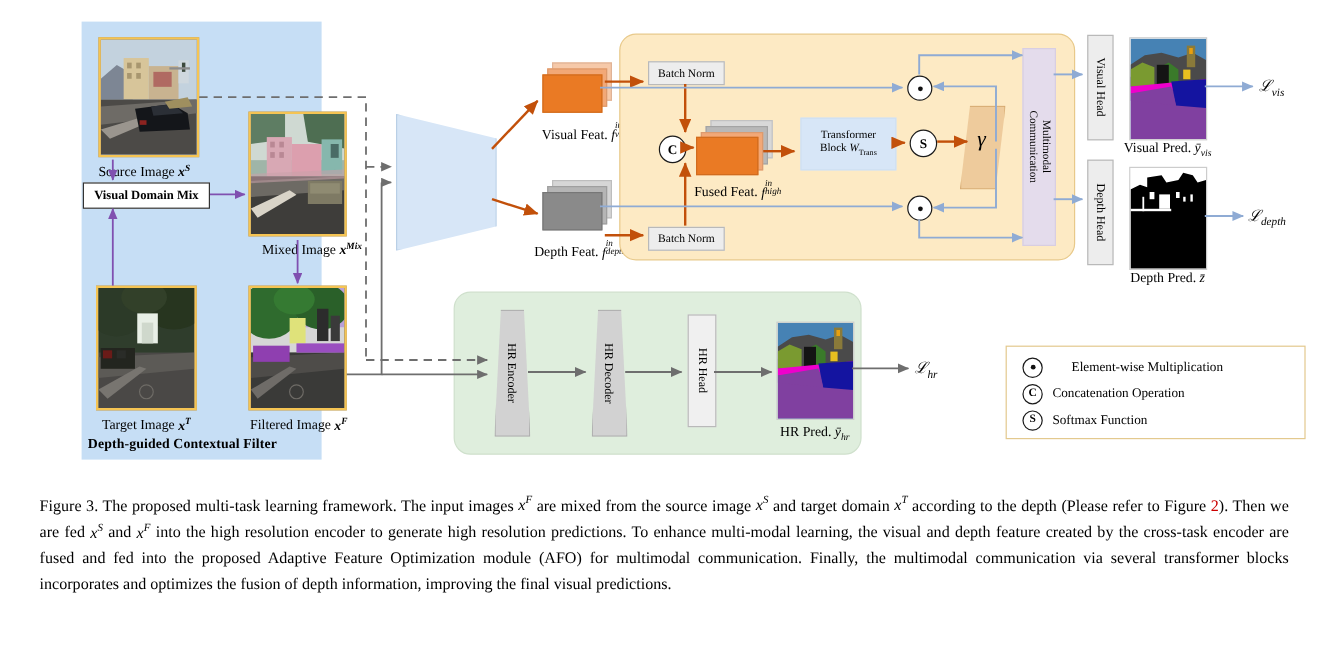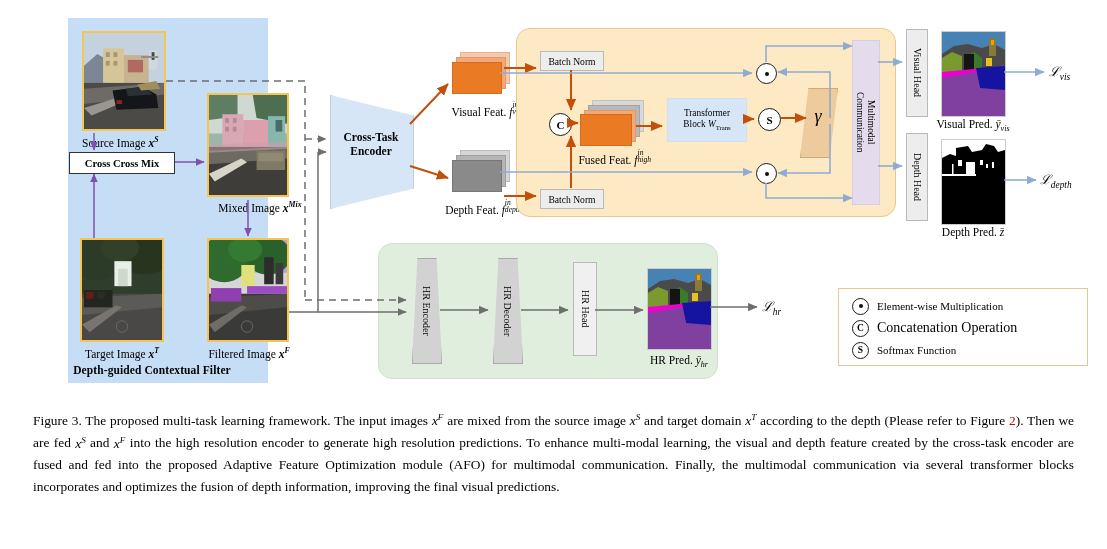--- a/index.html
+++ b/index.html
@@ -100,21 +100,21 @@
       <rect x="34" y="70" width="6" height="4" fill="#8c2320"></rect>
       <polygon points="56,54 76,50 80,58 60,60" fill="#9f8f5f"></polygon>
     </svg>
   </div>
   <div class="pl" style="left:82px;top:135px;width:110px;text-align:left;">
     <span>Source Image</span>
     <span class="bi"><span>x</span><sup>S</sup></span>
   </div>
 
   <div class="boxwhite" style="left:69px;top:152px;width:104px;height:20px;">
-    <span>Cross Cross Mix</span>
+    <span>Visual Domain Mix</span>
   </div>
 
   <div class="photo" style="left:207px;top:93px;width:82px;height:104px;">
     <svg viewBox="0 0 82 104" preserveAspectRatio="none" style="width:100%;height:100%;display:block">
       <rect width="82" height="104" fill="#9fb5a8"></rect>
       <rect width="82" height="40" fill="#cfd9d2"></rect>
       <polygon points="0,0 30,0 30,22 0,26" fill="#5e7d63"></polygon>
       <polygon points="46,0 82,0 82,30 50,24" fill="#4e6e52"></polygon>
       <rect x="14" y="20" width="22" height="34" fill="#d8a8b4"></rect>
       <rect x="17" y="24" width="4" height="5" fill="#b98894"></rect>
@@ -180,24 +180,20 @@
     </svg>
   </div>
   <div class="pl" style="left:196px;top:346px;width:106px;text-align:center;">
     <span>Filtered Image</span>
     <span class="bi"><span>x</span><sup>F</sup></span>
   </div>
 
   <div class="panel-caption" style="left:68px;top:364px;width:168px;">Depth-guided Contextual Filter</div>
 
   <div class="trapR" style="left:330px;top:95px;width:82px;height:112px;"></div>
-  <div class="abs" style="left:327px;top:130px;width:88px;text-align:center;font-weight:bold;font-size:11.5px;line-height:1.25;">
-    <div>Cross-Task</div>
-    <div>Encoder</div>
-  </div>
 
   <div class="stack" style="left:452px;top:52px;width:62px;height:48px;">
     <span style="left:8px;top:0;width:50px;height:32px;background:#f6c9a9;border:1px solid #e0b396;"></span>
     <span style="left:4px;top:5px;width:50px;height:32px;background:#f2a877;border:1px solid #dd9a6d;"></span>
     <span style="left:0px;top:10px;width:50px;height:32px;background:#ea7a24;border:1px solid #d16c1e;"></span>
   </div>
   <div class="pl" style="left:440px;top:104px;width:100px;text-align:center;">
     <span>Visual Feat.</span>
     <span class="mathi" style="position:relative;">
       <span>f</span><span style="display:inline-block;position:relative;width:16px;height:1em;vertical-align:baseline;">
@@ -362,27 +358,27 @@
     <span>HR Pred.</span>
     <span class="mathi"><span>ȳ</span><sub style="font-size:.7em;">hr</sub></span>
   </div>
 
   <div class="lossl" style="left:762px;top:297px;">
     <span style="font-family:'Liberation Serif',serif;">ℒ</span><sub>hr</sub>
   </div>
 
 
   <div class="abs panel-legend"></div>
-  <div class="abs" style="left:852px;top:296px;width:230px;height:20px;display:flex;align-items:center;gap:8px;">
+  <div class="abs" style="left:852px;top:296px;width:230px;height:20px;display:flex;align-items:center;gap:24px;">
     <span class="circ dotop" style="position:relative;left:0;top:0;width:15px;height:15px;border-width:1.1px;flex:0 0 auto;"></span>
     <span style="font-size:11px;">Element-wise Multiplication</span>
   </div>
   <div class="abs" style="left:852px;top:318px;width:230px;height:20px;display:flex;align-items:center;gap:8px;">
     <span class="circ" style="position:relative;left:0;top:0;width:15px;height:15px;border-width:1.1px;font-size:9.5px;flex:0 0 auto;">C</span>
-    <span style="font-size:14px;">Concatenation Operation</span>
+    <span style="font-size:11px;">Concatenation Operation</span>
   </div>
   <div class="abs" style="left:852px;top:340px;width:230px;height:20px;display:flex;align-items:center;gap:8px;">
     <span class="circ" style="position:relative;left:0;top:0;width:15px;height:15px;border-width:1.1px;font-size:9.5px;flex:0 0 auto;">S</span>
     <span style="font-size:11px;">Softmax Function</span>
   </div>
 
   <svg class="ov">
     <defs>
       <marker id="ap" markerWidth="7" markerHeight="7" refX="5.6" refY="2.6" orient="auto">
         <path d="M0,0 L6,2.6 L0,5.2 z" fill="#8050b0"></path>

